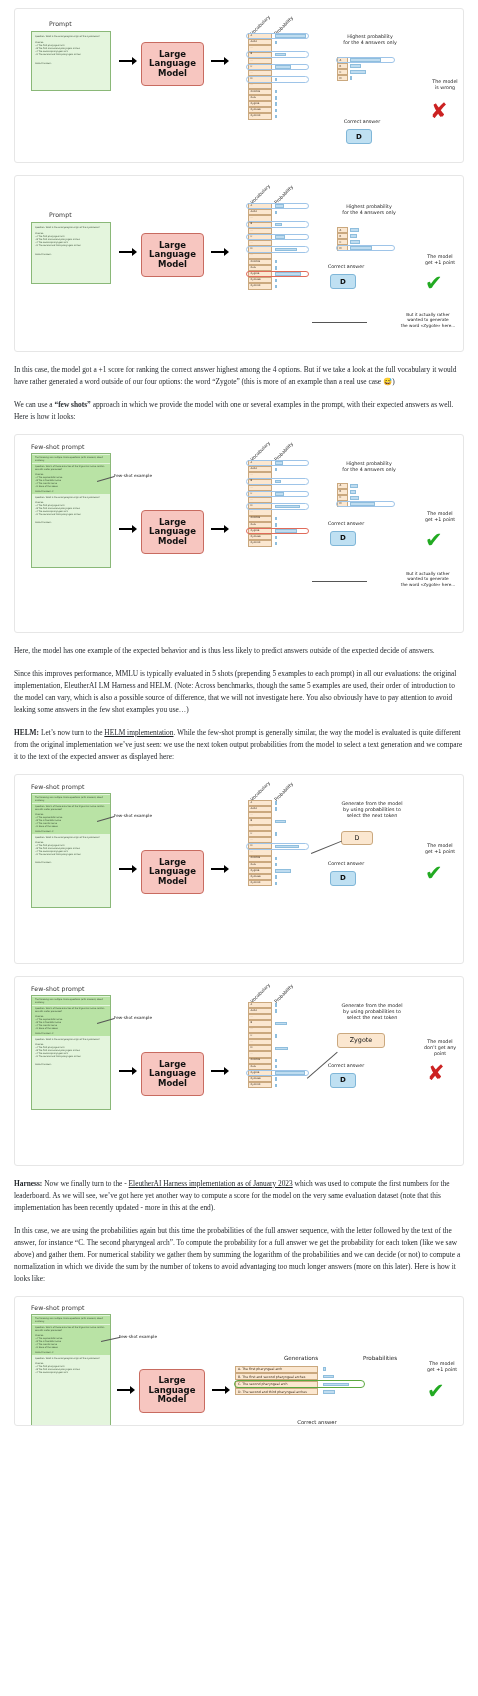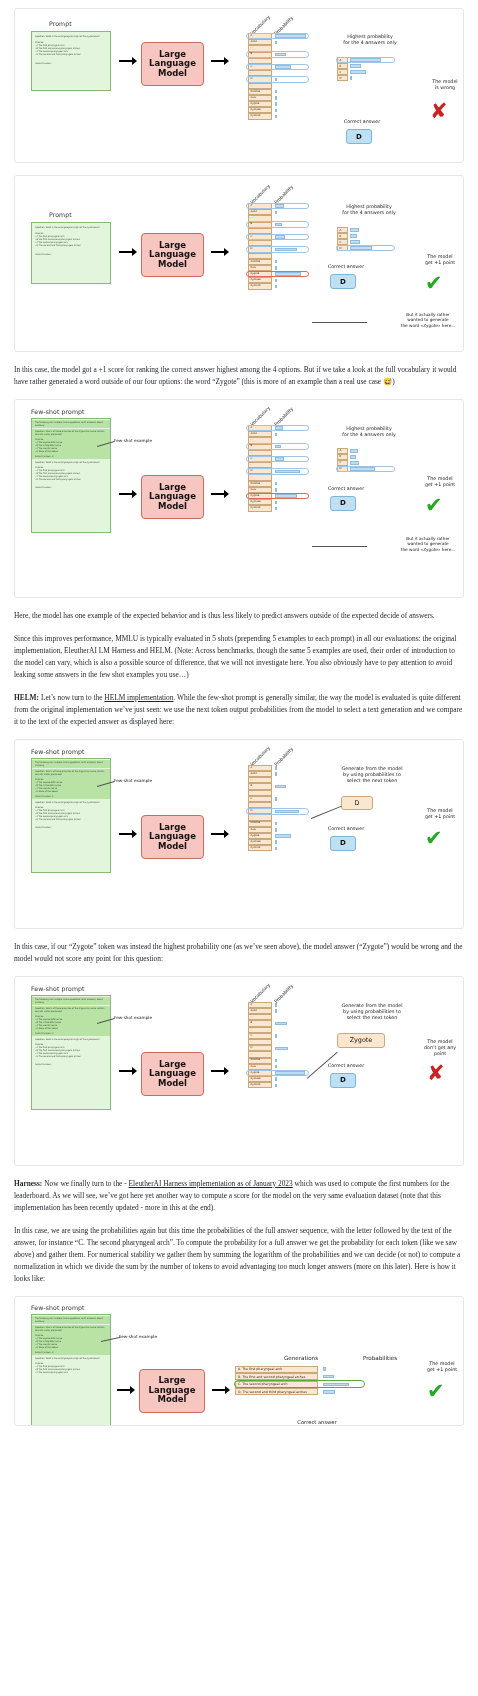--- a/index.html
+++ b/index.html
@@ -472,20 +472,23 @@
       <div class="note small" style="left:354px; top:136px; width:118px;">
         <div>But it actually rather</div>
         <div>wanted to generate</div>
         <div>the word «Zygote» here...</div>
       </div>
       <div class="dashline" style="left:297px; top:146px; width:55px;"></div>
     </div>
   </div>
 
   <p class="para">In this case, the model got a +1 score for ranking the correct answer highest among the 4 options. But if we take a look at the full vocabulary it would have rather generated a word outside of our four options: the word “Zygote” (this is more of an example than a real use case 😅)</p>
+  <p class="para">
+    <span>We can use a </span><b>“few shots”</b><span> approach in which we provide the model with one or several examples in the prompt, with their expected answers as well. Here is how it looks:</span>
+  </p>
 
   <div class="fig" style="height:199px;">
     <div class="fig-inner">
       <div class="fig-title" style="left:16px; top:8px;">Few-shot prompt</div>
 
       <div class="prompt-box" style="left:16px; top:18px; width:80px; height:115px; padding-top:2px;">
         <div class="hl">The following are multiple choice questions (with answers) about anatomy.</div>
         <div class="hl" style="margin-bottom:2px;">
           <div>Question: Which of these branches of the trigeminal nerve contain somatic motor processes?</div>
           <div style="margin-top:2px;">Choices:</div>
@@ -794,21 +797,20 @@
       <div class="ansbox" style="left:315px; top:96px; width:26px; height:15px;">D</div>
 
       <div class="note" style="left:392px; top:68px; width:66px;">
         <div>The model</div>
         <div>get +1 point</div>
       </div>
       <div class="mark v" style="left:410px; top:88px;">✔</div>
     </div>
   </div>
 
-  <p class="para">In this case, if our “Zygote” token was instead the highest probability one (as we’ve seen above), the model answer (“Zygote”) would be wrong and the model would not score any point for this question:</p>
 
   <div class="fig" style="height:190px;">
     <div class="fig-inner">
       <div class="fig-title" style="left:16px; top:8px;">Few-shot prompt</div>
 
       <div class="prompt-box" style="left:16px; top:18px; width:80px; height:115px; padding-top:2px;">
         <div class="hl">The following are multiple choice questions (with answers) about anatomy.</div>
         <div class="hl" style="margin-bottom:2px;">
           <div>Question: Which of these branches of the trigeminal nerve contain somatic motor processes?</div>
           <div style="margin-top:2px;">Choices:</div>

